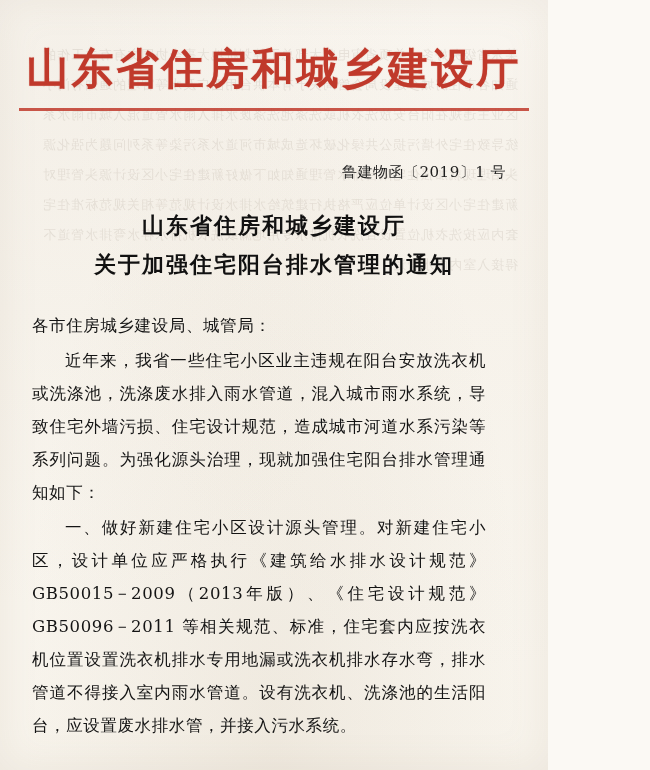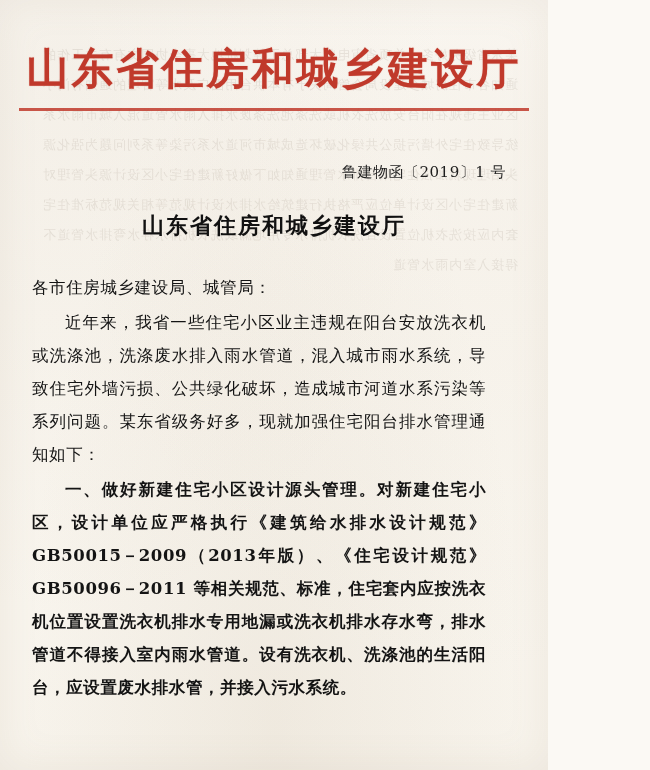--- a/index.html
+++ b/index.html
@@ -103,21 +103,20 @@
   }
   .salutation {
     margin: 0 0 2px 0;
   }
   .para {
     margin: 0;
     text-indent: 2em;
   }
   .para + .para {
     margin-top: 2px;
-    font-weight: bold;
   }
   
   .edge-shadow {
     position: absolute;
     inset: 0;
     pointer-events: none;
     box-shadow: inset 0 0 40px rgba(150,130,100,0.10);
   }
 </style>
 </head>
@@ -132,24 +131,25 @@
 
     <div class="masthead">
       <div class="masthead-title">山东省住房和城乡建设厅</div>
       <div class="masthead-rule"></div>
     </div>
 
     <div class="doc-number">鲁建物函〔2019〕1 号</div>
 
     <div class="title-block">
       <div class="title-line">山东省住房和城乡建设厅</div>
+      <div class="title-line">关于加强住宅阳台排水管理的通知</div>
     </div>
 
     <div class="body-block">
       <p class="salutation">各市住房城乡建设局、城管局：</p>
-      <p class="para">近年来，我省一些住宅小区业主违规在阳台安放洗衣机或洗涤池，洗涤废水排入雨水管道，混入城市雨水系统，导致住宅外墙污损、公共绿化破坏，造成城市河道水系污染等系列问题。某东省级务好多，现就加强住宅阳台排水管理通知如下：</p>
+      <p class="para">近年来，我省一些住宅小区业主违规在阳台安放洗衣机或洗涤池，洗涤废水排入雨水管道，混入城市雨水系统，导致住宅外墙污损、住宅设计规范，造成城市河道水系污染等系列问题。为强化源头治理，现就加强住宅阳台排水管理通知如下：</p>
       <p class="para">一、做好新建住宅小区设计源头管理。对新建住宅小区，设计单位应严格执行《建筑给水排水设计规范》GB50015－2009（2013年版）、《住宅设计规范》GB50096－2011 等相关规范、标准，住宅套内应按洗衣机位置设置洗衣机排水专用地漏或洗衣机排水存水弯，排水管道不得接入室内雨水管道。设有洗衣机、洗涤池的生活阳台，应设置废水排水管，并接入污水系统。</p>
     </div>
 
   </div>
 
   <div class="edge-shadow"></div>
 </div>
 
 </body></html>

